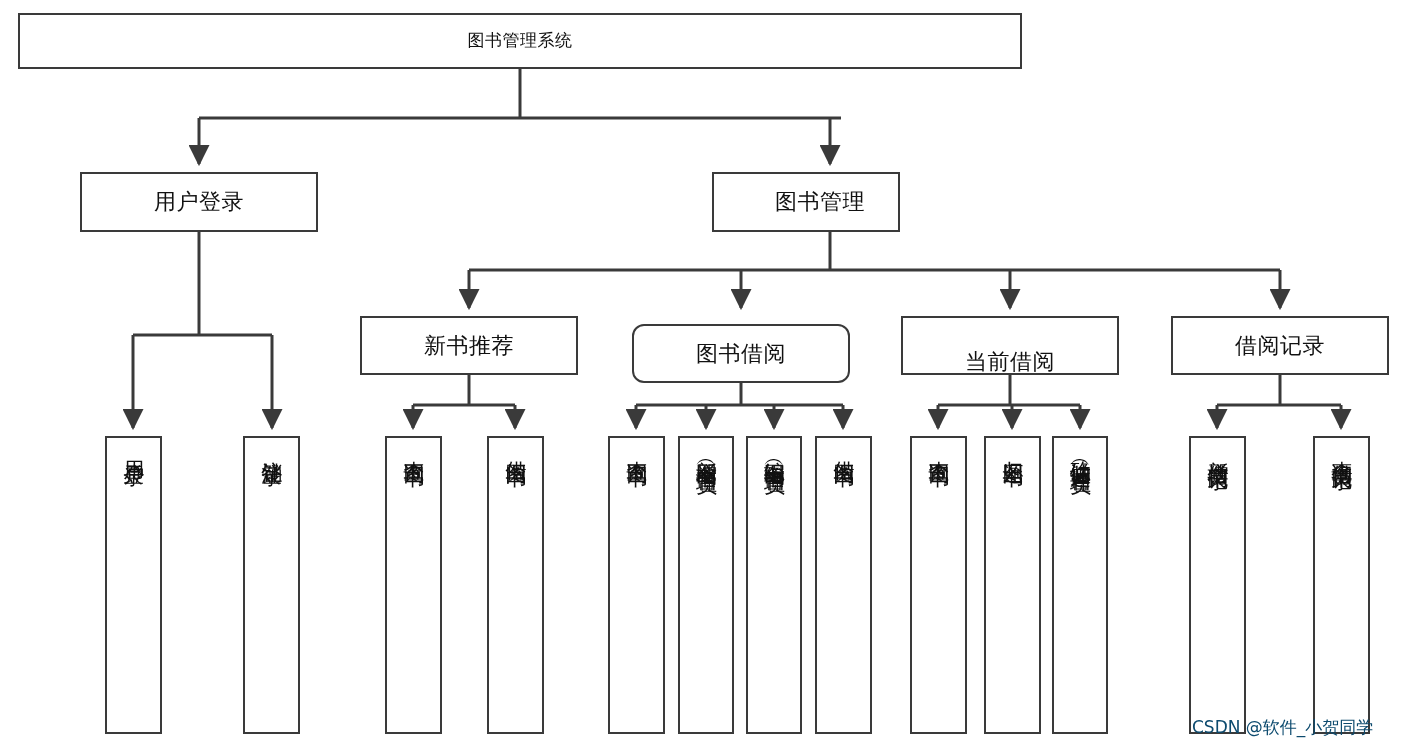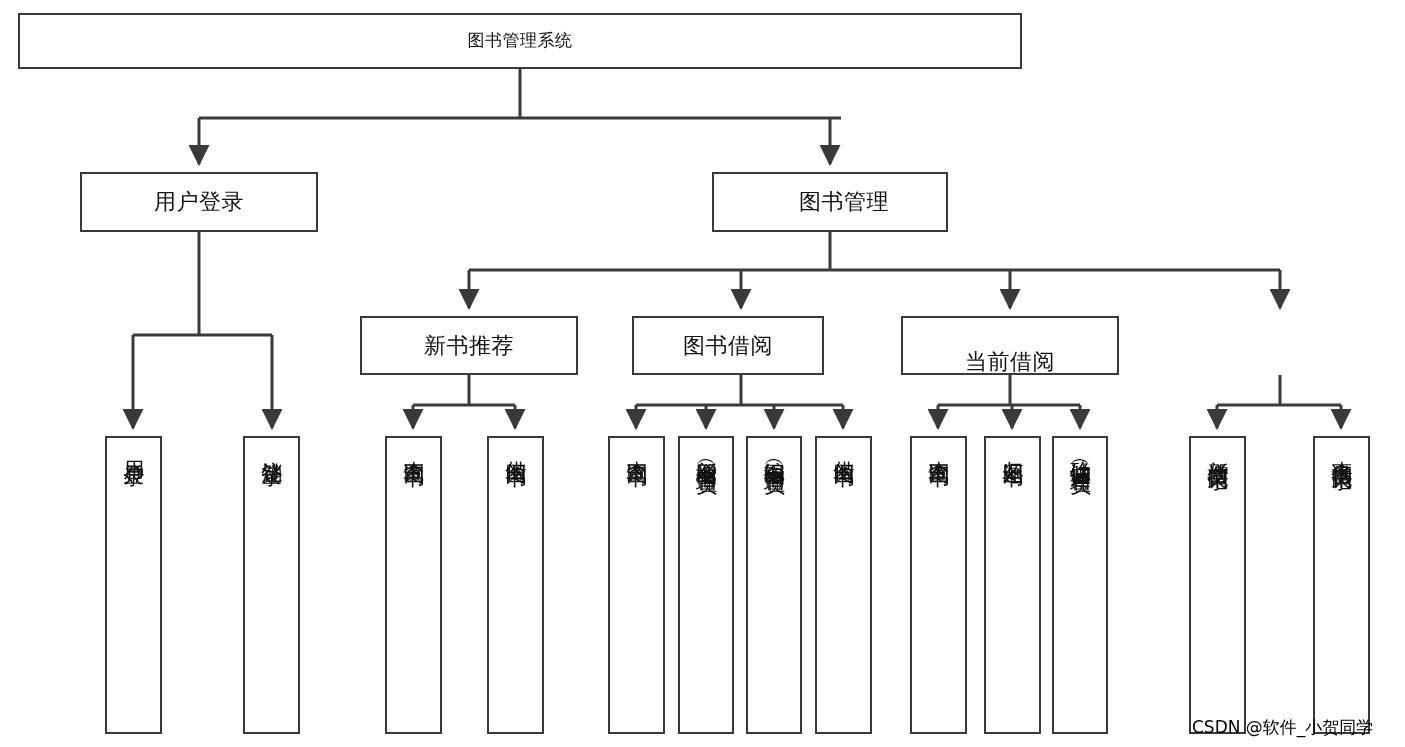--- a/index.html
+++ b/index.html
@@ -131,33 +131,36 @@
     </g>
   </svg>
 
   <div class="node h-node root" style="left: 18px; top: 13px; width: 1004px; height: 56px;">
     <span class="node-label">图书管理系统</span>
   </div>
 
   <div class="node h-node" style="left: 80px; top: 172px; width: 238px; height: 60px;">
     <span class="node-label">用户登录</span>
   </div>
-  <div class="node h-node" style="left: 712px; top: 172px; width: 236px; height: 60px; padding-left: 28px;">
+  <div class="node h-node" style="left: 712px; top: 172px; width: 188px; height: 60px; padding-left: 28px;">
     <span class="node-label">图书管理</span>
   </div>
 
   <div class="node h-node" style="left: 360px; top: 316px; width: 218px; height: 59px;">
     <span class="node-label">新书推荐</span>
   </div>
-  <div class="node h-node" style="left: 632px; top: 316px; width: 192px; height: 59px;">
+  <div class="node h-node" style="left: 632px; top: 324px; width: 218px; height: 59px; border-radius: 12px;">
     <span class="node-label">图书借阅</span>
   </div>
   <div class="node h-node" style="left: 901px; top: 316px; width: 218px; height: 59px; align-items: flex-end;">
     <span class="node-label">当前借阅</span>
   </div>
+  <div class="node h-node" style="left: 1171px; top: 316px; width: 218px; height: 59px;">
+    <span class="node-label">借阅记录</span>
+  </div>
 
   <div class="node v-node" style="left: 105px; top: 436px; width: 57px; height: 298px;">
     <span class="node-label">用户登录</span>
   </div>
   <div class="node v-node" style="left: 243px; top: 436px; width: 57px; height: 298px;">
     <span class="node-label">注销登录</span>
   </div>
   <div class="node v-node" style="left: 385px; top: 436px; width: 57px; height: 298px;">
     <span class="node-label">查询图书</span>
   </div>
@@ -185,15 +188,15 @@
   <div class="node v-node" style="left: 1052px; top: 436px; width: 56px; height: 298px;">
     <span class="node-label">确认归还（管理员）</span>
   </div>
   <div class="node v-node" style="left: 1189px; top: 436px; width: 57px; height: 298px;">
     <span class="node-label">新增借阅记录</span>
   </div>
   <div class="node v-node" style="left: 1313px; top: 436px; width: 57px; height: 298px;">
     <span class="node-label">查询借阅记录</span>
   </div>
 
-  <div class="watermark" style="left: 1192px; top: 716px; color: #000000;">CSDN @软件_小贺同学</div>
+  <div class="watermark" style="left: 1192px; top: 716px; color: #0c4a6e;">CSDN @软件_小贺同学</div>
 
 </div>
 
 </body></html>

